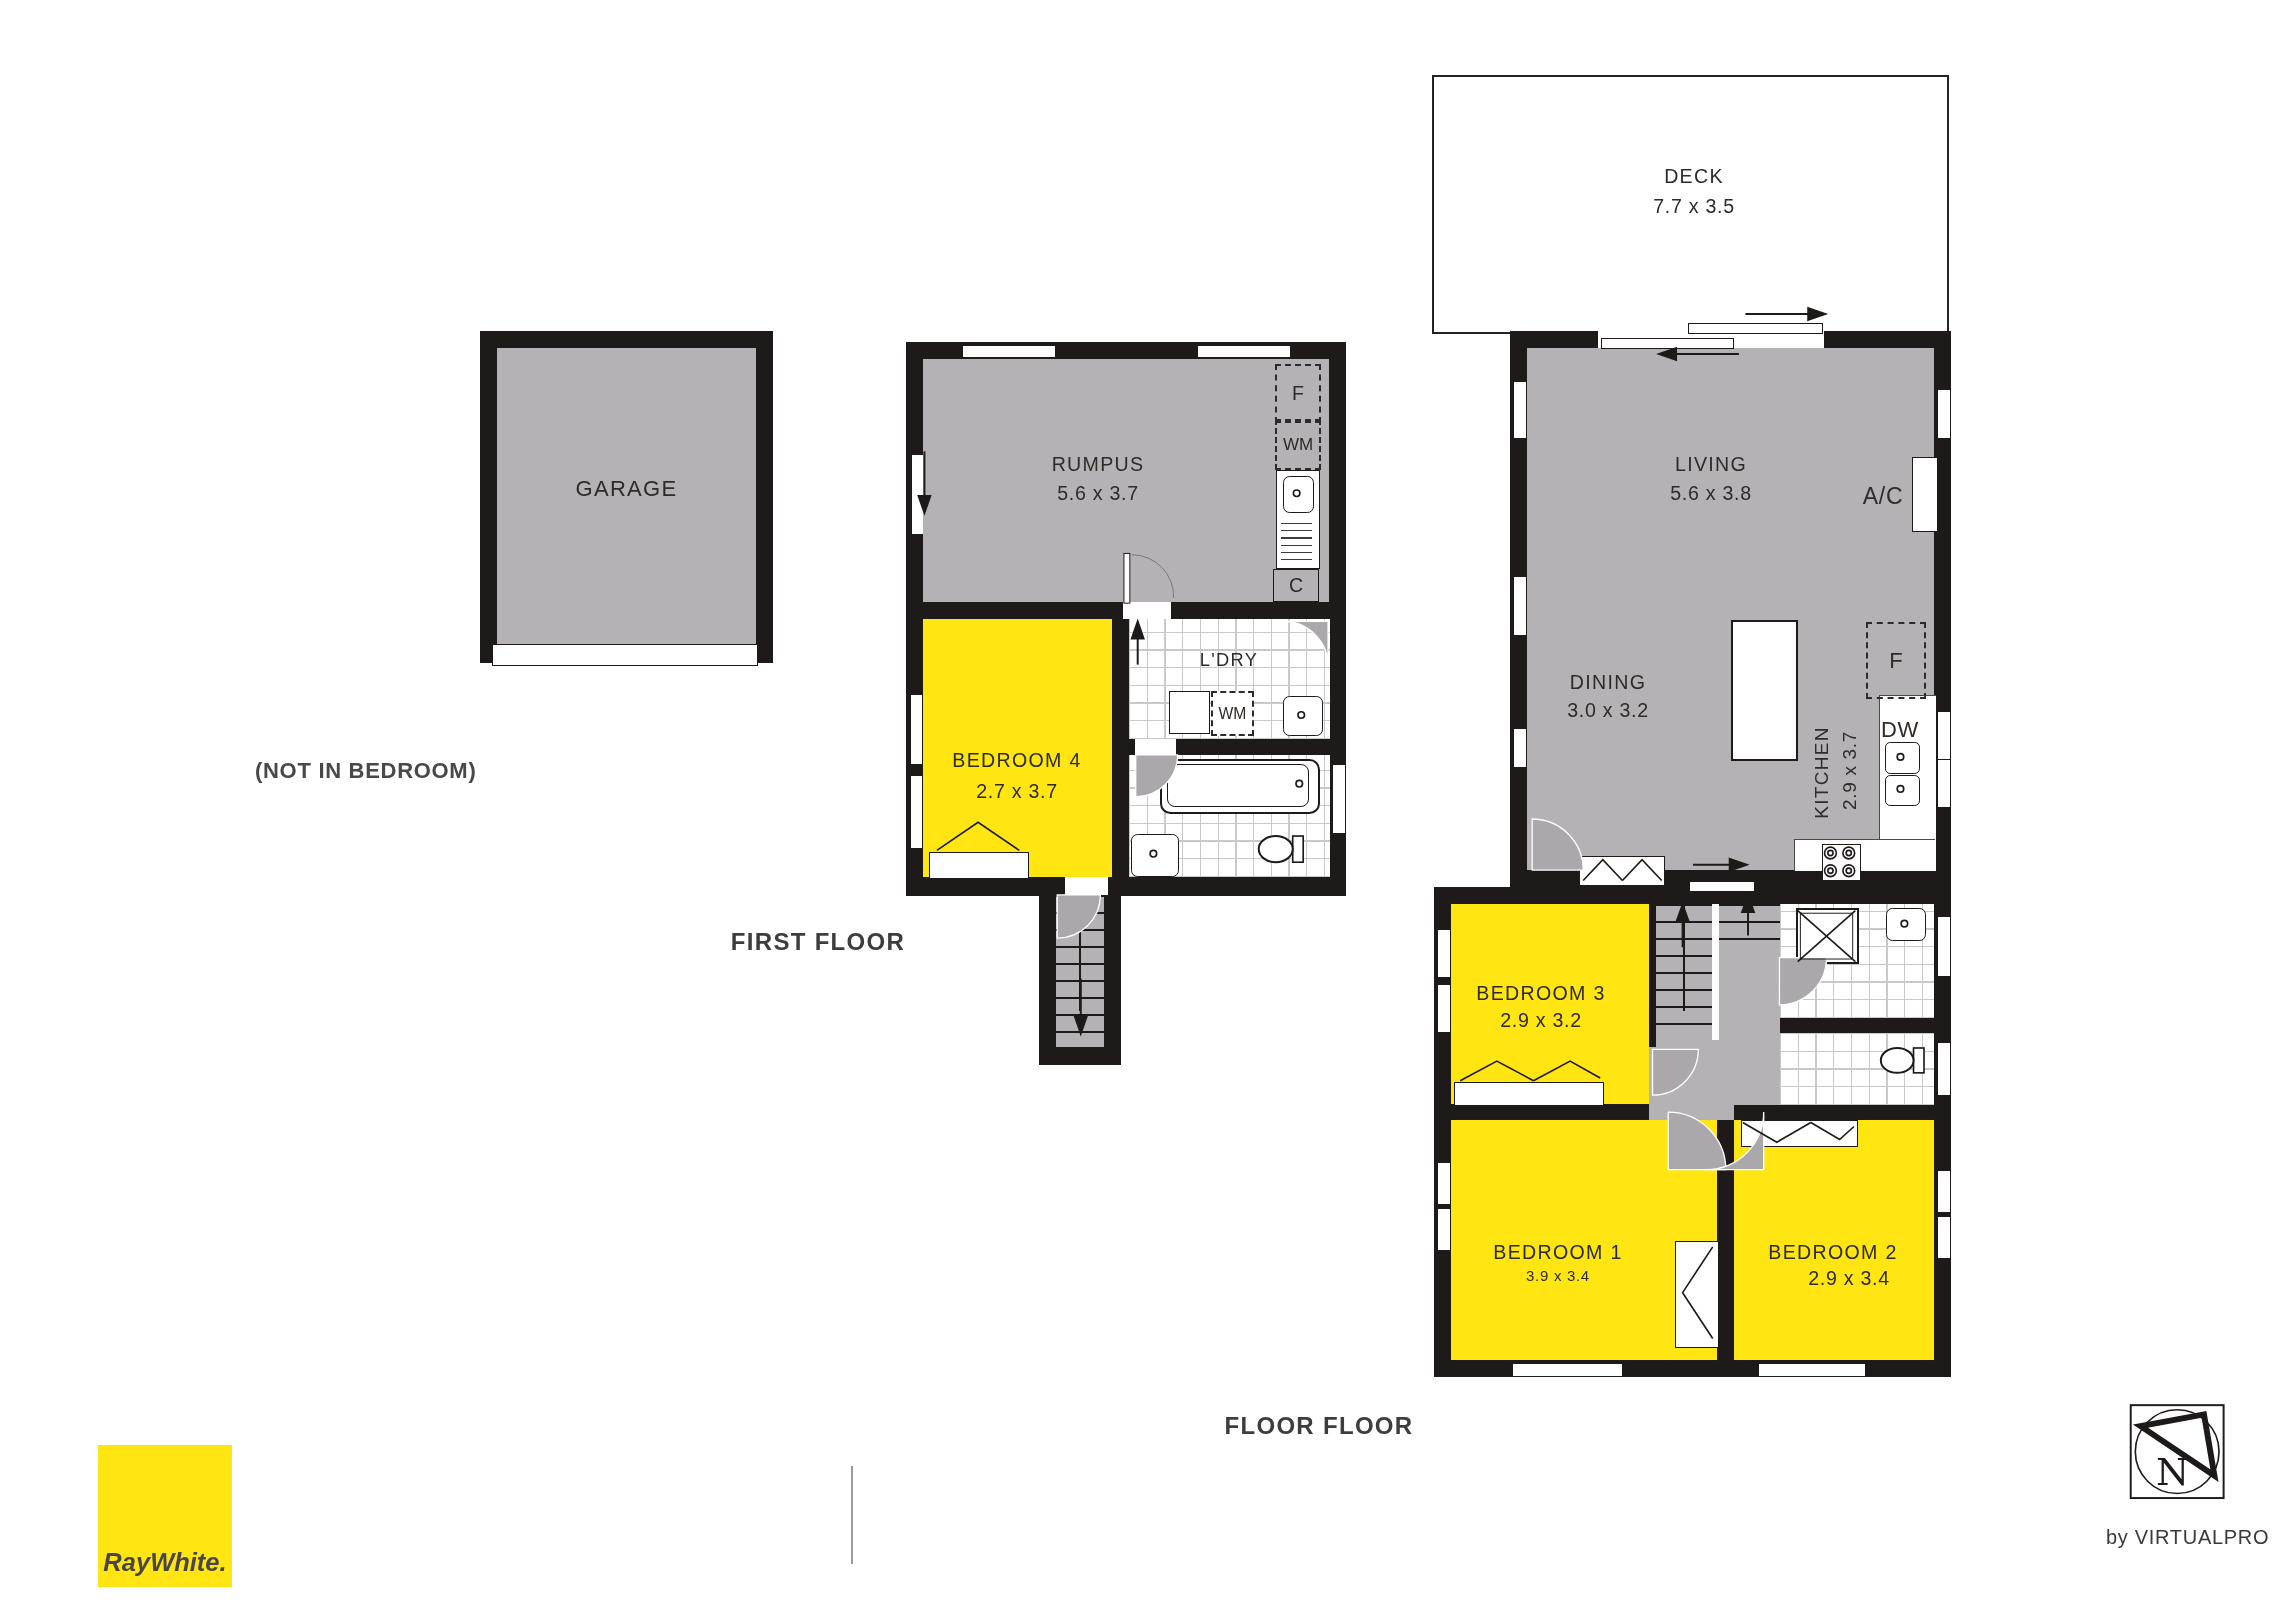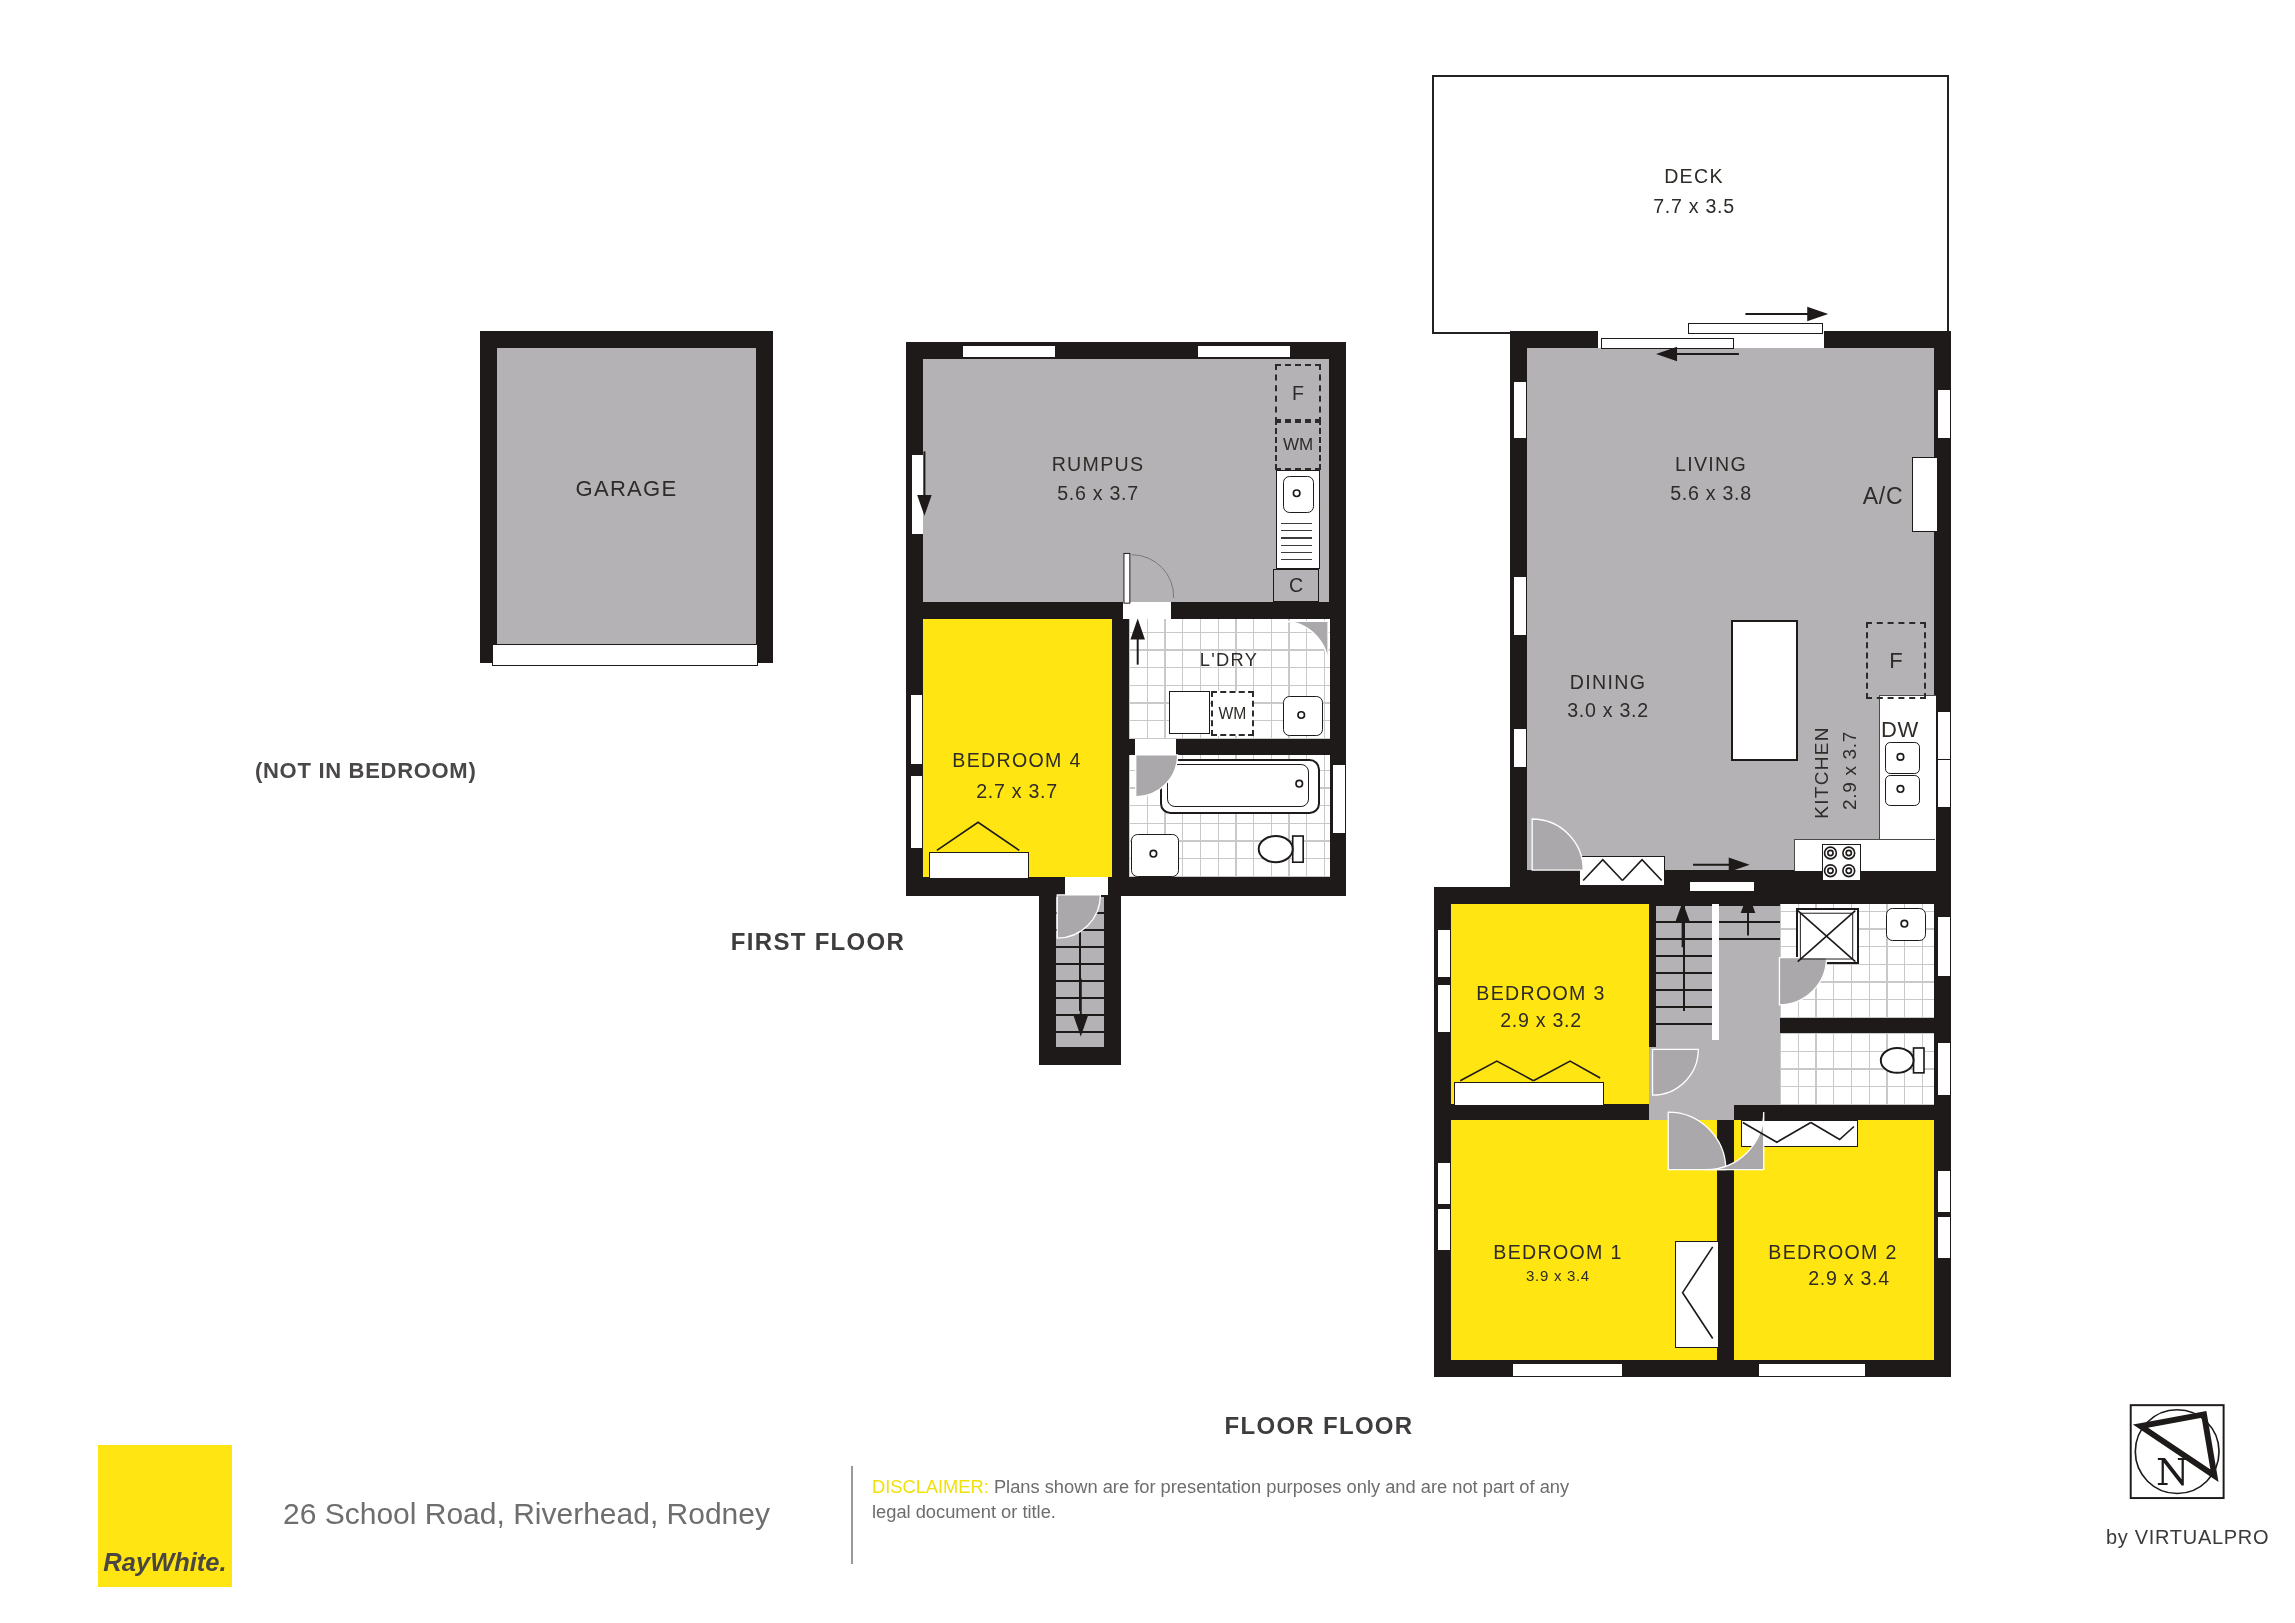--- a/index.html
+++ b/index.html
@@ -254,25 +254,20 @@
 
     <g>
       <rect x="3257" y="2148" width="142" height="142" fill="none" stroke="#1d1a19" stroke-width="3"></rect>
       <circle cx="3328" cy="2219" r="64" fill="none" stroke="#1d1a19" stroke-width="2.5"></circle>
       <polygon points="3272,2180 3369,2162 3385,2256" fill="none" stroke="#1d1a19" stroke-width="9"></polygon>
     </g>
   </svg>
 
   <div class="abs" style="left:98px;top:1445px;width:134px;height:142px;background:#ffe512;z-index:2;"></div>
   <div class="lbl" style="left:98px;top:1548px;width:134px;font-size:25.5px;font-weight:bold;font-style:italic;color:#4a4742;letter-spacing:0;">RayWhite.</div>
-  <div class="abs" style="left:283px;top:1497px;font-size:30px;color:#6f6d6e;z-index:2;white-space:nowrap;">26 School Road, Riverhead, Rodney</div>
   <div class="abs" style="left:851px;top:1466px;width:2px;height:98px;background:#9a9a9a;z-index:2;"></div>
   <div class="abs" style="left:872px;top:1474px;width:720px;font-size:18.3px;line-height:25px;color:#6e6c6d;z-index:2;">
-    <div>
-      <span style="color:#f0e10a;">DISCLAIMER:</span>
-      <span>Plans shown are for presentation purposes only and are not part of any legal document or title.</span>
-    </div>
   </div>
   <div class="lbl" style="left:2140px;top:1450px;width:65px;font-size:38px;font-family:'DejaVu Serif',serif;color:#1d1a19;letter-spacing:0;">N</div>
   <div class="lbl" style="left:2106px;top:1526px;width:144px;font-size:20px;color:#3a3a3a;letter-spacing:0.7px;">by VIRTUALPRO</div>
 
 </div>
 
 
 </body></html>

